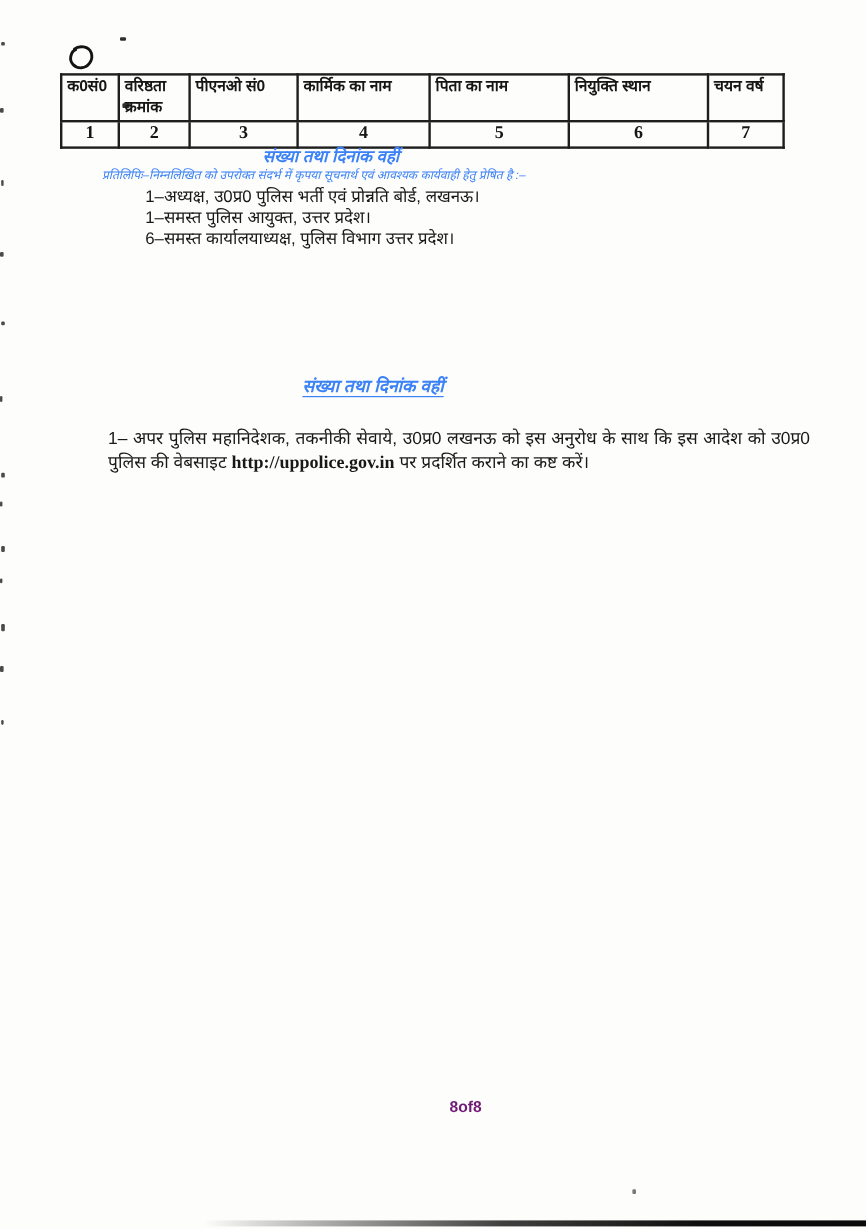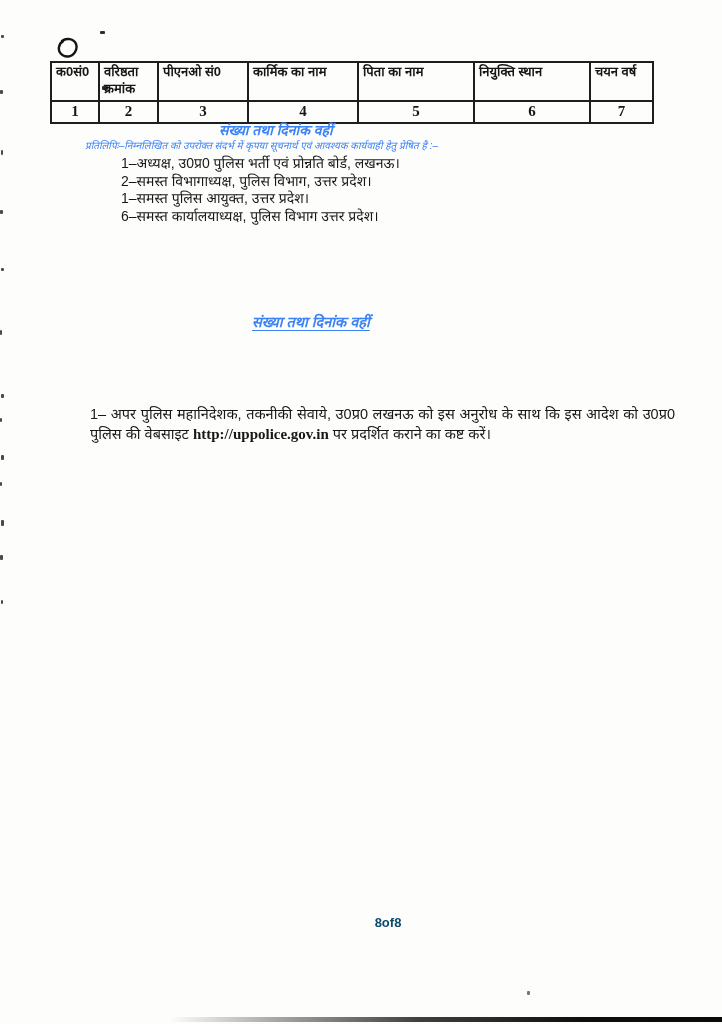--- a/index.html
+++ b/index.html
@@ -82,29 +82,29 @@
   .copy-items { position: absolute; left: 93px; top: 155px; margin-left: 28px; }
   .copy-item  { font-size: 14px; line-height: 17.5px; white-space: nowrap; font-weight: 500; color:#181818; }
   .heading2 {
     left: 252px; top: 311px; font-size: 14.5px; font-weight: 700;
     text-decoration: underline; text-underline-offset: 3px;
   }
   .intro2   { left: 143px; top: 338px; font-size: 14.5px; font-weight: 500; }
   .fwd-par {
     position: absolute; left: 90px; top: 357px; width: 585px;
     font-size: 14.5px; line-height: 19.5px; font-weight: 500;
-    text-align: justify; color: #181818; margin-top: 48px;
+    text-align: justify; color: #181818;
   }
   .fwd-par .url {
     font-family: "Liberation Serif", "DejaVu Serif", serif;
     font-size: 15px; font-weight: 600;
   }
   .footer {
     position: absolute; left: 350px; top: 915px; width: 76px;
-    text-align: center; font-size: 13px; font-weight: 600; color: #0c4a6e;
+    text-align: center; font-size: 13px; font-weight: 600; color: #701a75;
   }
 </style>
 </head>
 <body>
 
 <div class="page">
 
   <svg class="pen-circle" viewBox="0 0 23 23">
     <path d="M6,4 C10,0.5 18,1.5 20,7 C22,12.5 18,19 12,19.5 C6,20 2,15 3,10 C3.6,7 5,5.2 7,4.4" fill="none" stroke="#141414" stroke-width="2.4" stroke-linecap="round"></path>
   </svg>
@@ -156,21 +156,20 @@
       <td>7</td>
     </tr>
   </tbody>
     </table>
 
   <div class="txt heading1">संख्या तथा दिनांक वहीं</div>
   <div class="txt intro1">प्रतिलिपिः–निम्नलिखित को उपरोक्त संदर्भ में कृपया सूचनार्थ एवं आवश्यक कार्यवाही हेतु प्रेषित है :–</div>
 
   <div class="copy-items">
     <div class="copy-item">1–अध्यक्ष, उ0प्र0 पुलिस भर्ती एवं प्रोन्नति बोर्ड, लखनऊ।</div>
-    <div class="copy-item">2–समस्त विभागाध्यक्ष, पुलिस विभाग, उत्तर प्रदेश।</div>
     <div class="copy-item">1–समस्त पुलिस आयुक्त, उत्तर प्रदेश।</div>
     <div class="copy-item">6–समस्त कार्यालयाध्यक्ष, पुलिस विभाग उत्तर प्रदेश।</div>
   </div>
 
   <div class="txt heading2">संख्या तथा दिनांक वहीं</div>
 
   <div class="fwd-par">
     <span>1– अपर पुलिस महानिदेशक, तकनीकी सेवाये, उ0प्र0 लखनऊ को इस अनुरोध के साथ कि इस आदेश को उ0प्र0 पुलिस की वेबसाइट </span><span class="url">http://uppolice.gov.in</span><span> पर प्रदर्शित कराने का कष्ट करें।</span>
   </div>
 

